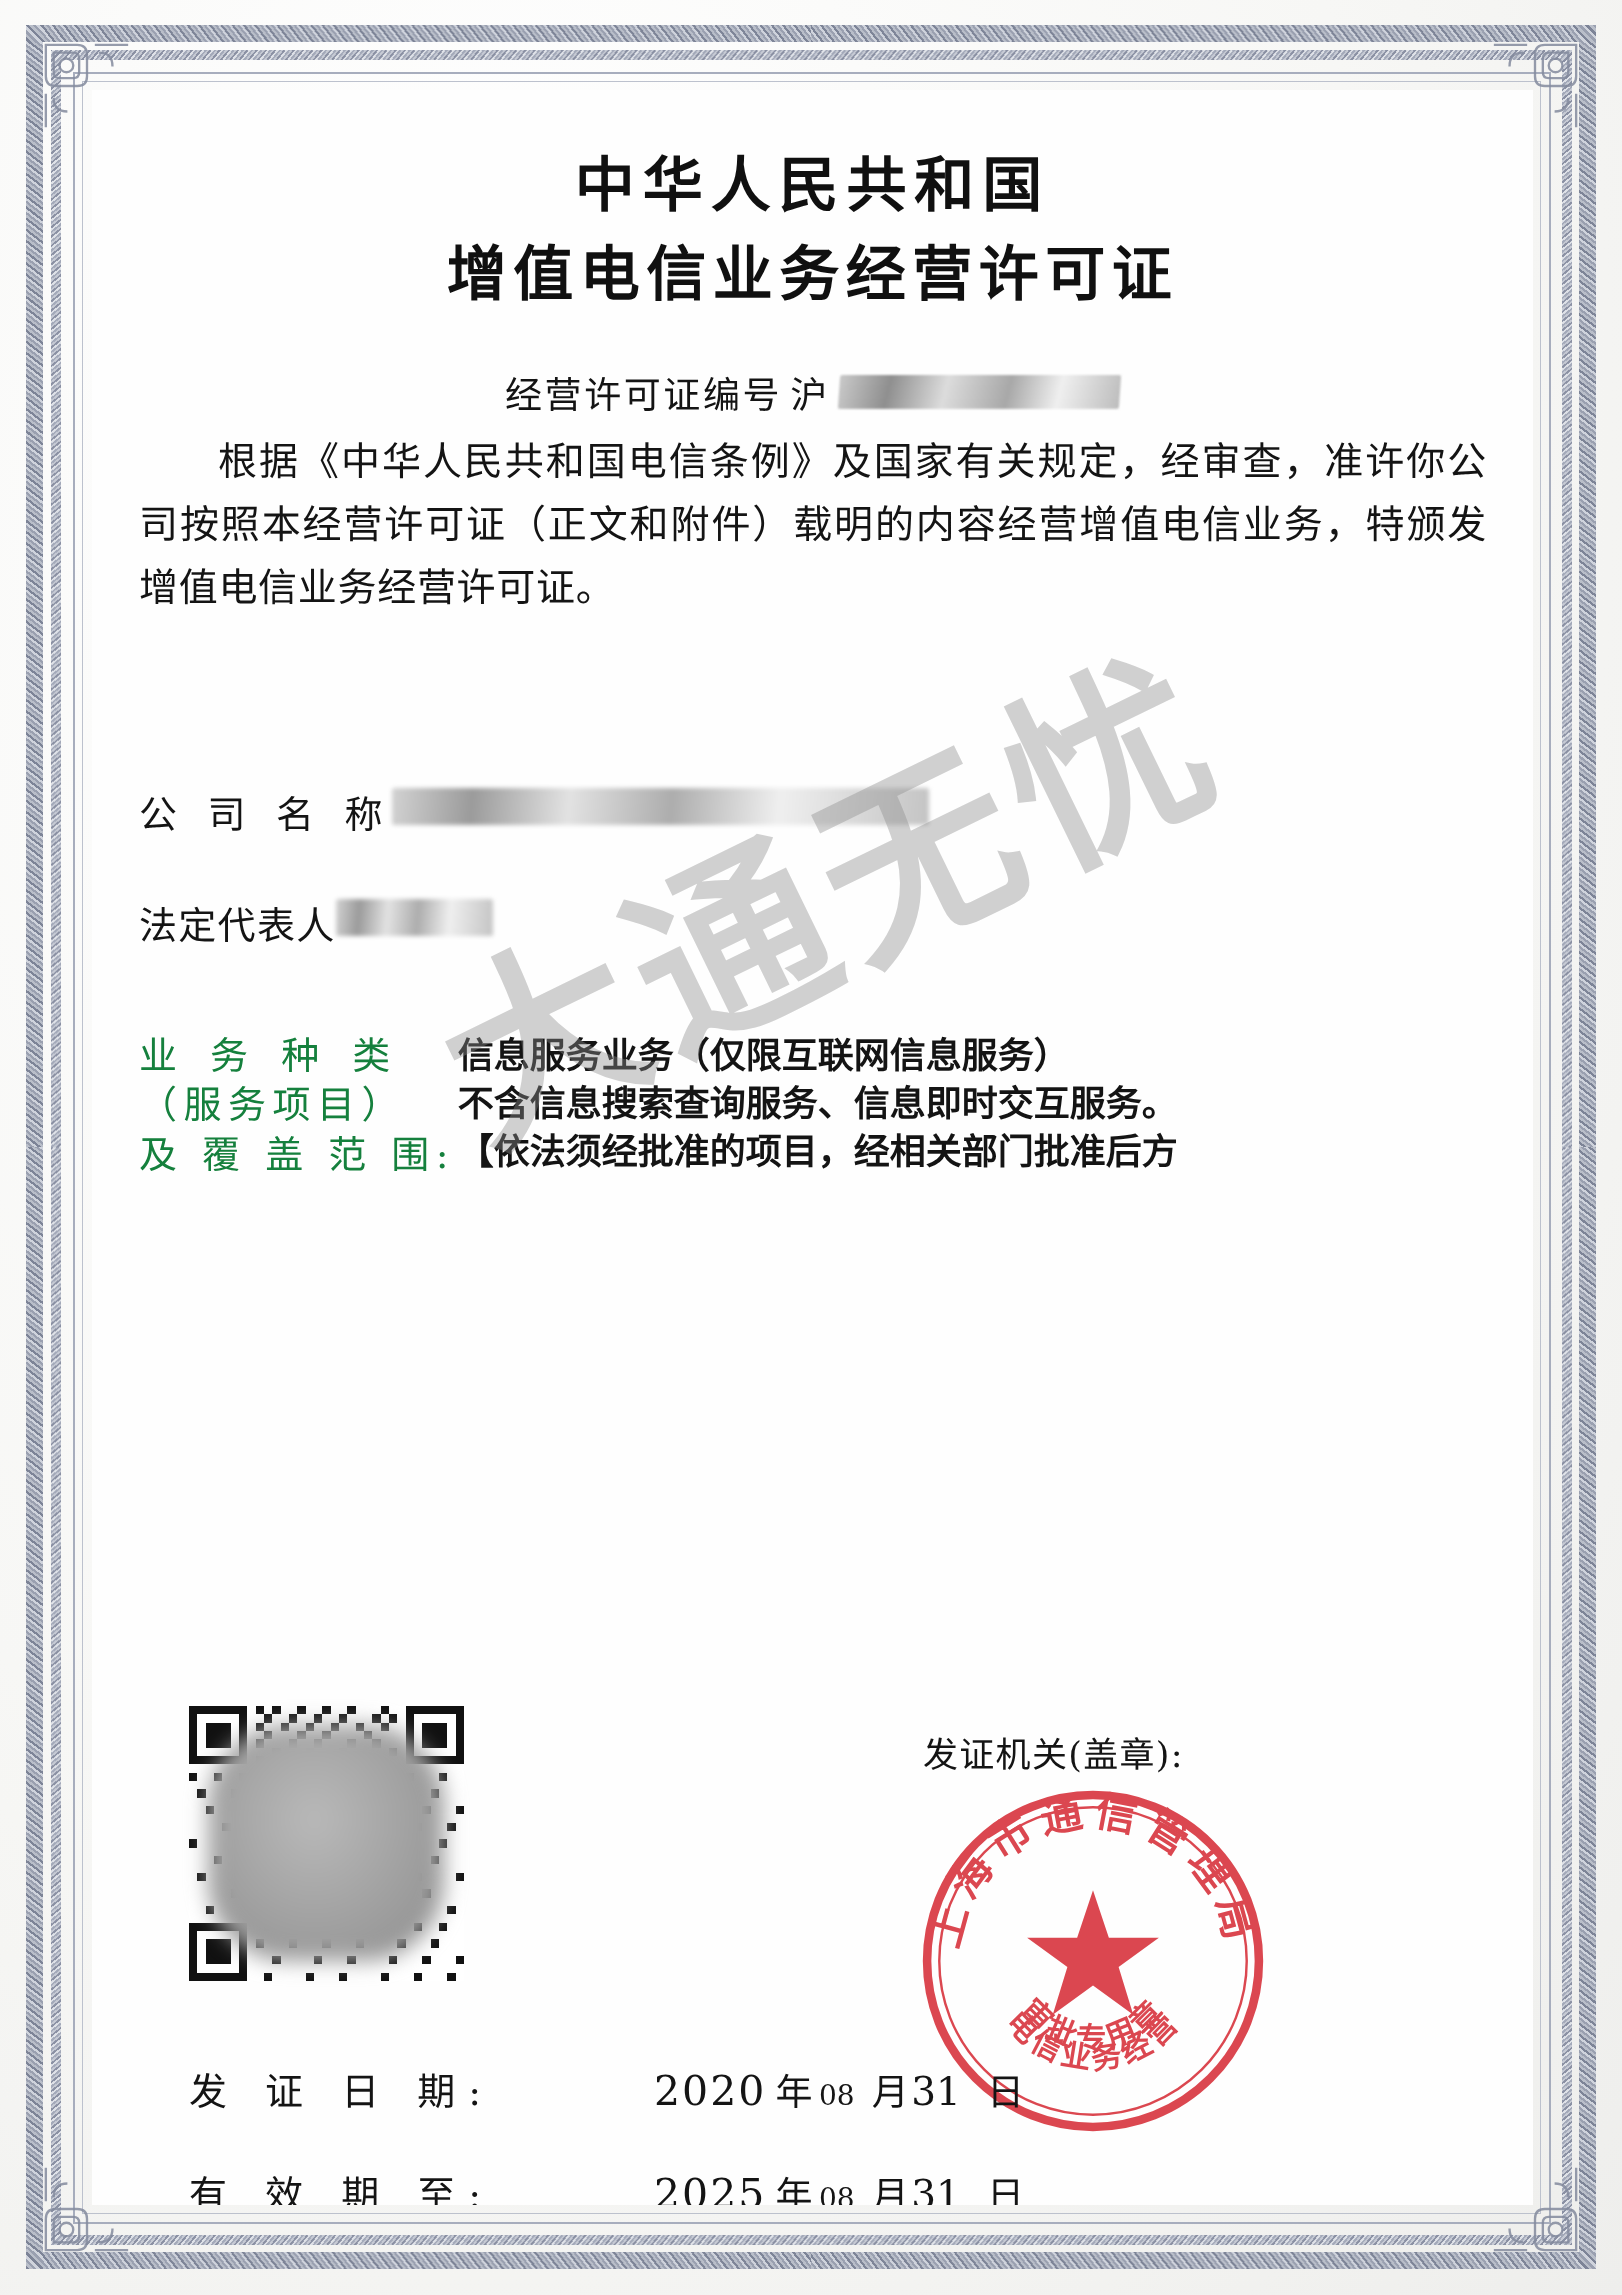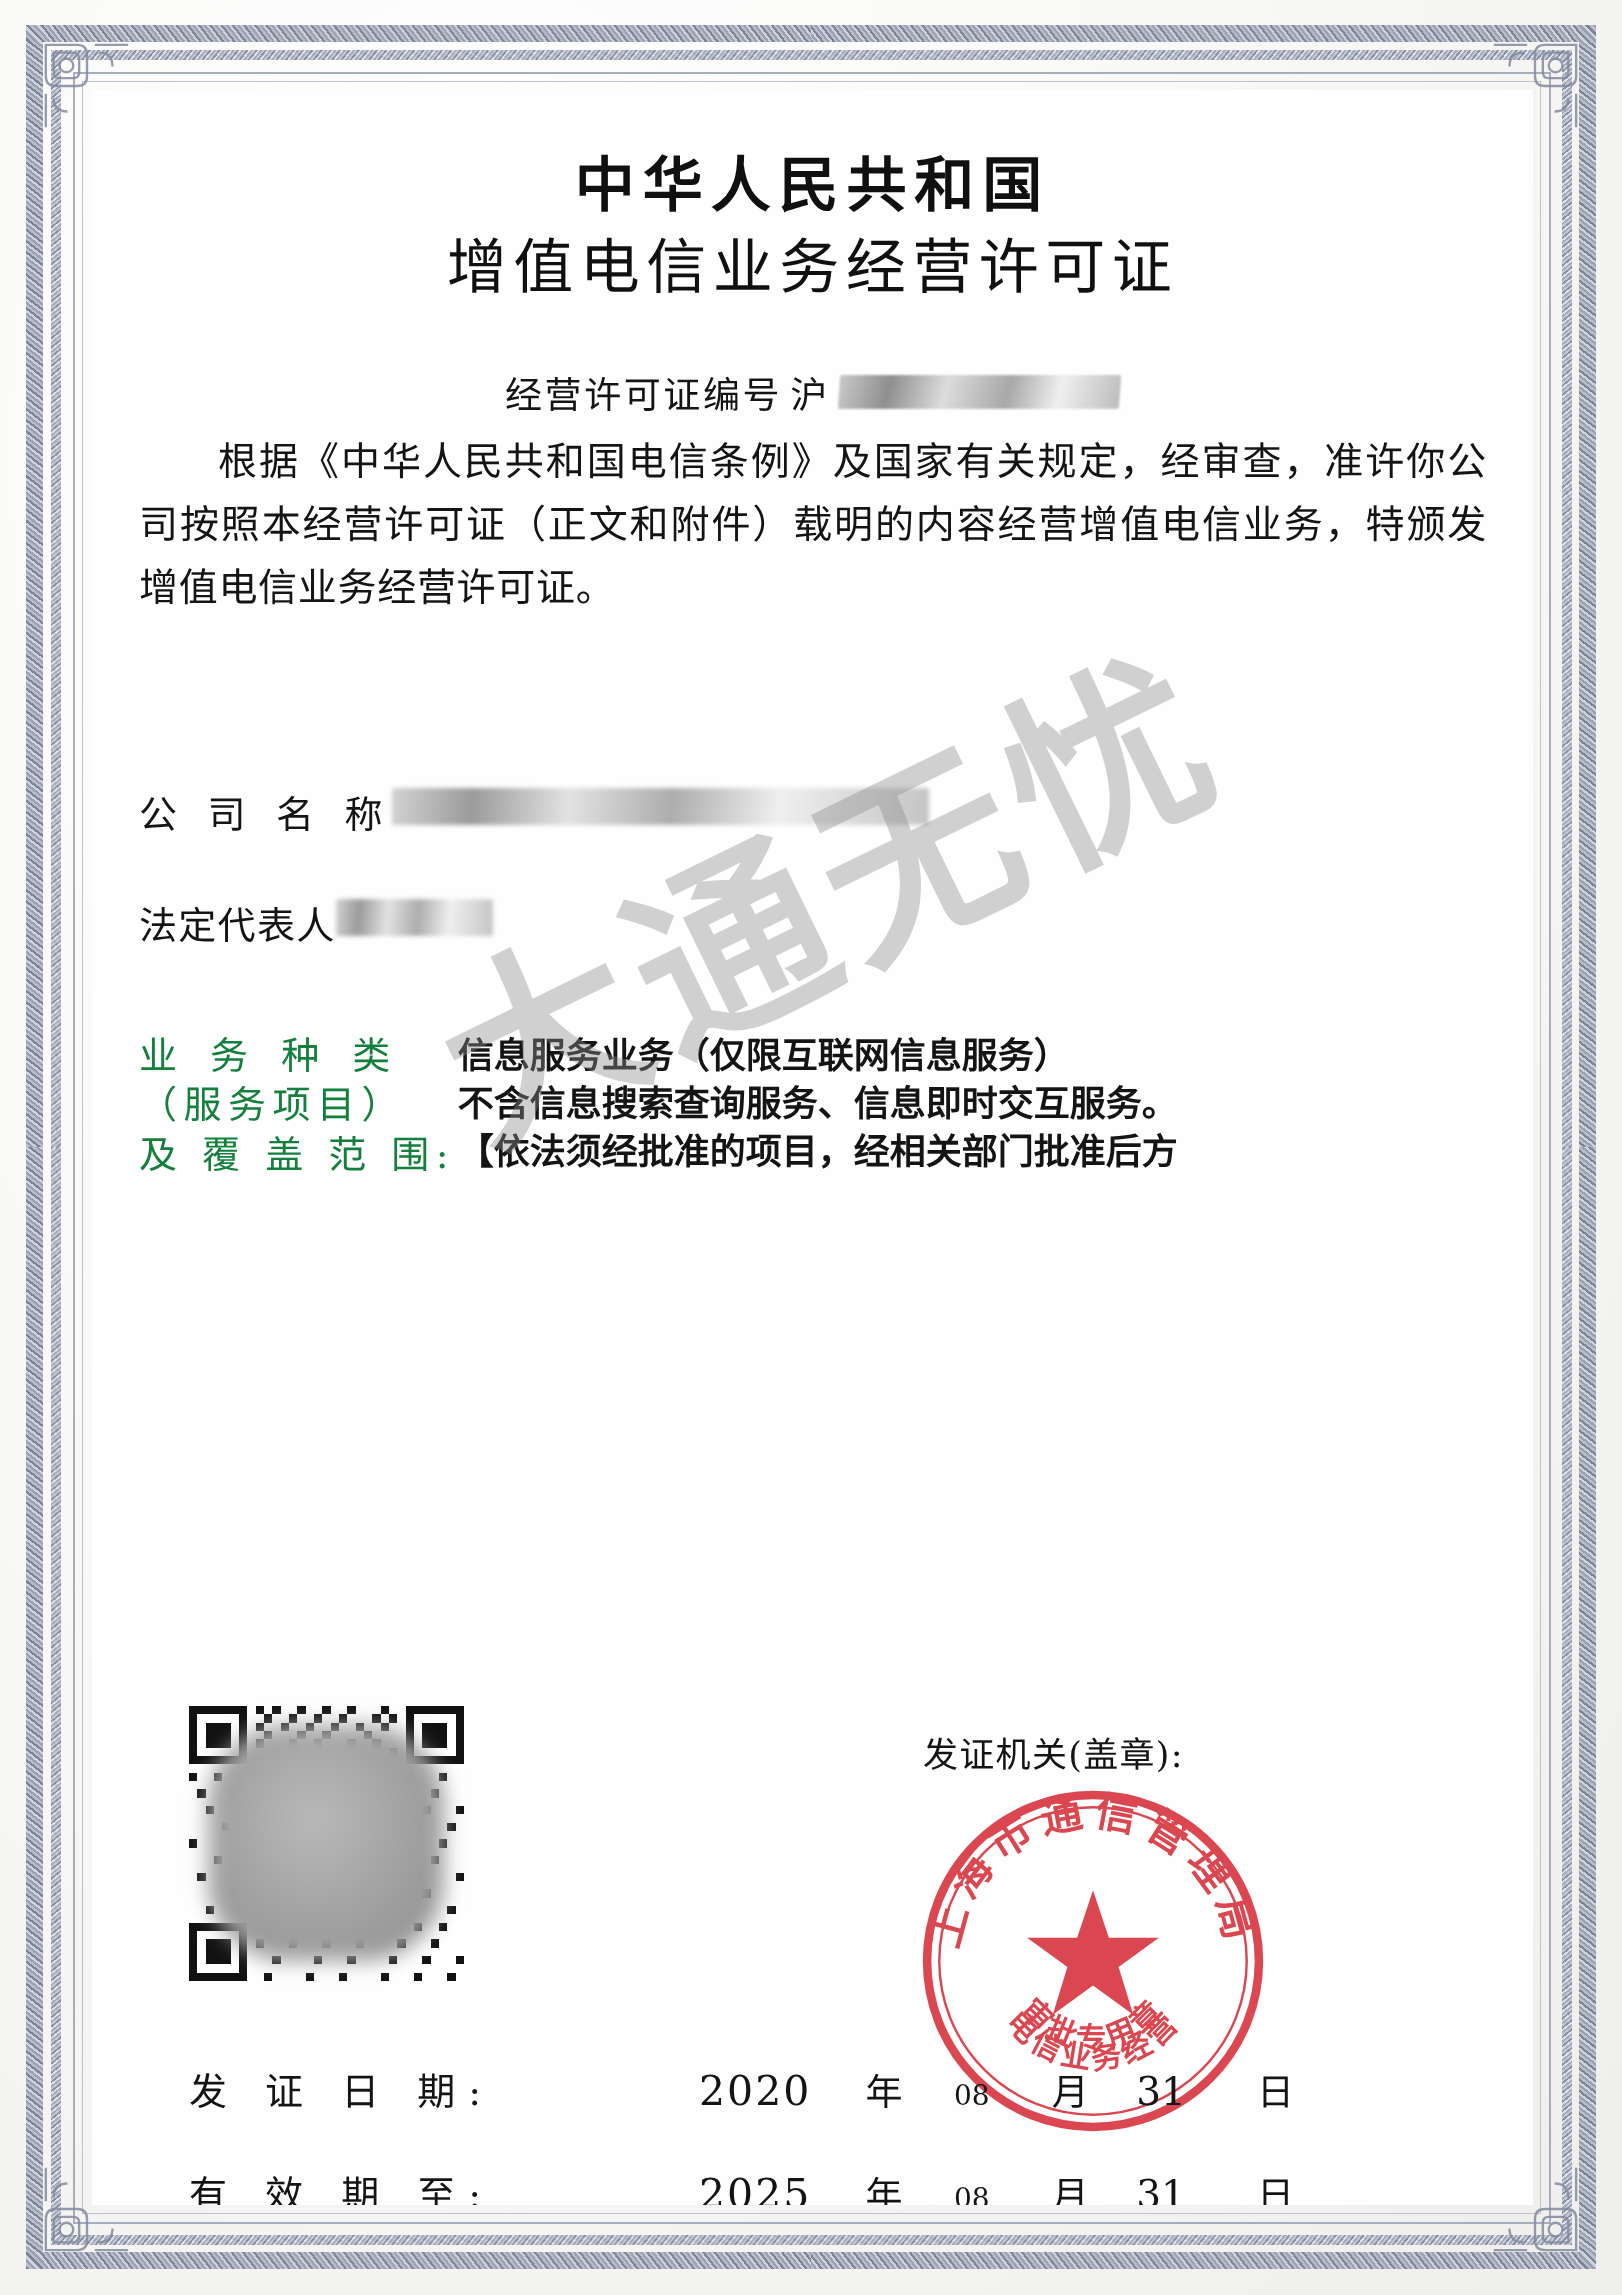--- a/index.html
+++ b/index.html
@@ -106,25 +106,25 @@
     font-family: "DejaVu Serif", "Liberation Serif", serif;
     font-size: 60px;
     font-weight: 700;
     letter-spacing: 7.9px;
     color: #101010;
     line-height: 1.2;
   }
   #title-line2 {
     font-family: "DejaVu Serif", "Liberation Serif", serif;
     font-size: 60px;
-    font-weight: 400;
+    font-weight: 700;
     letter-spacing: 6.5px;
     color: #101010;
     line-height: 1.35;
-    margin-top: 6px;
+    margin-top: 13px;
   }
 
   
   #cert-number-row {
     position: absolute;
     left: 0; top: 275px;
     width: 1441px;
     display: flex;
     align-items: center;
     justify-content: center;
@@ -280,21 +280,20 @@
 
   
   .date-row {
     position: absolute;
     left: 97px;
     width: 1243px;
     display: flex;
     align-items: baseline;
     font-family: "DejaVu Serif", "Liberation Serif", serif;
     color: #141414;
-    gap: 45px;
   }
   #date-issue { top: 1971px; }
   #date-expiry { top: 2074px; }
   .date-label {
     font-size: 38px;
     letter-spacing: 13px;
     white-space: nowrap;
     width: 314px;
   }
   .date-value-year {

